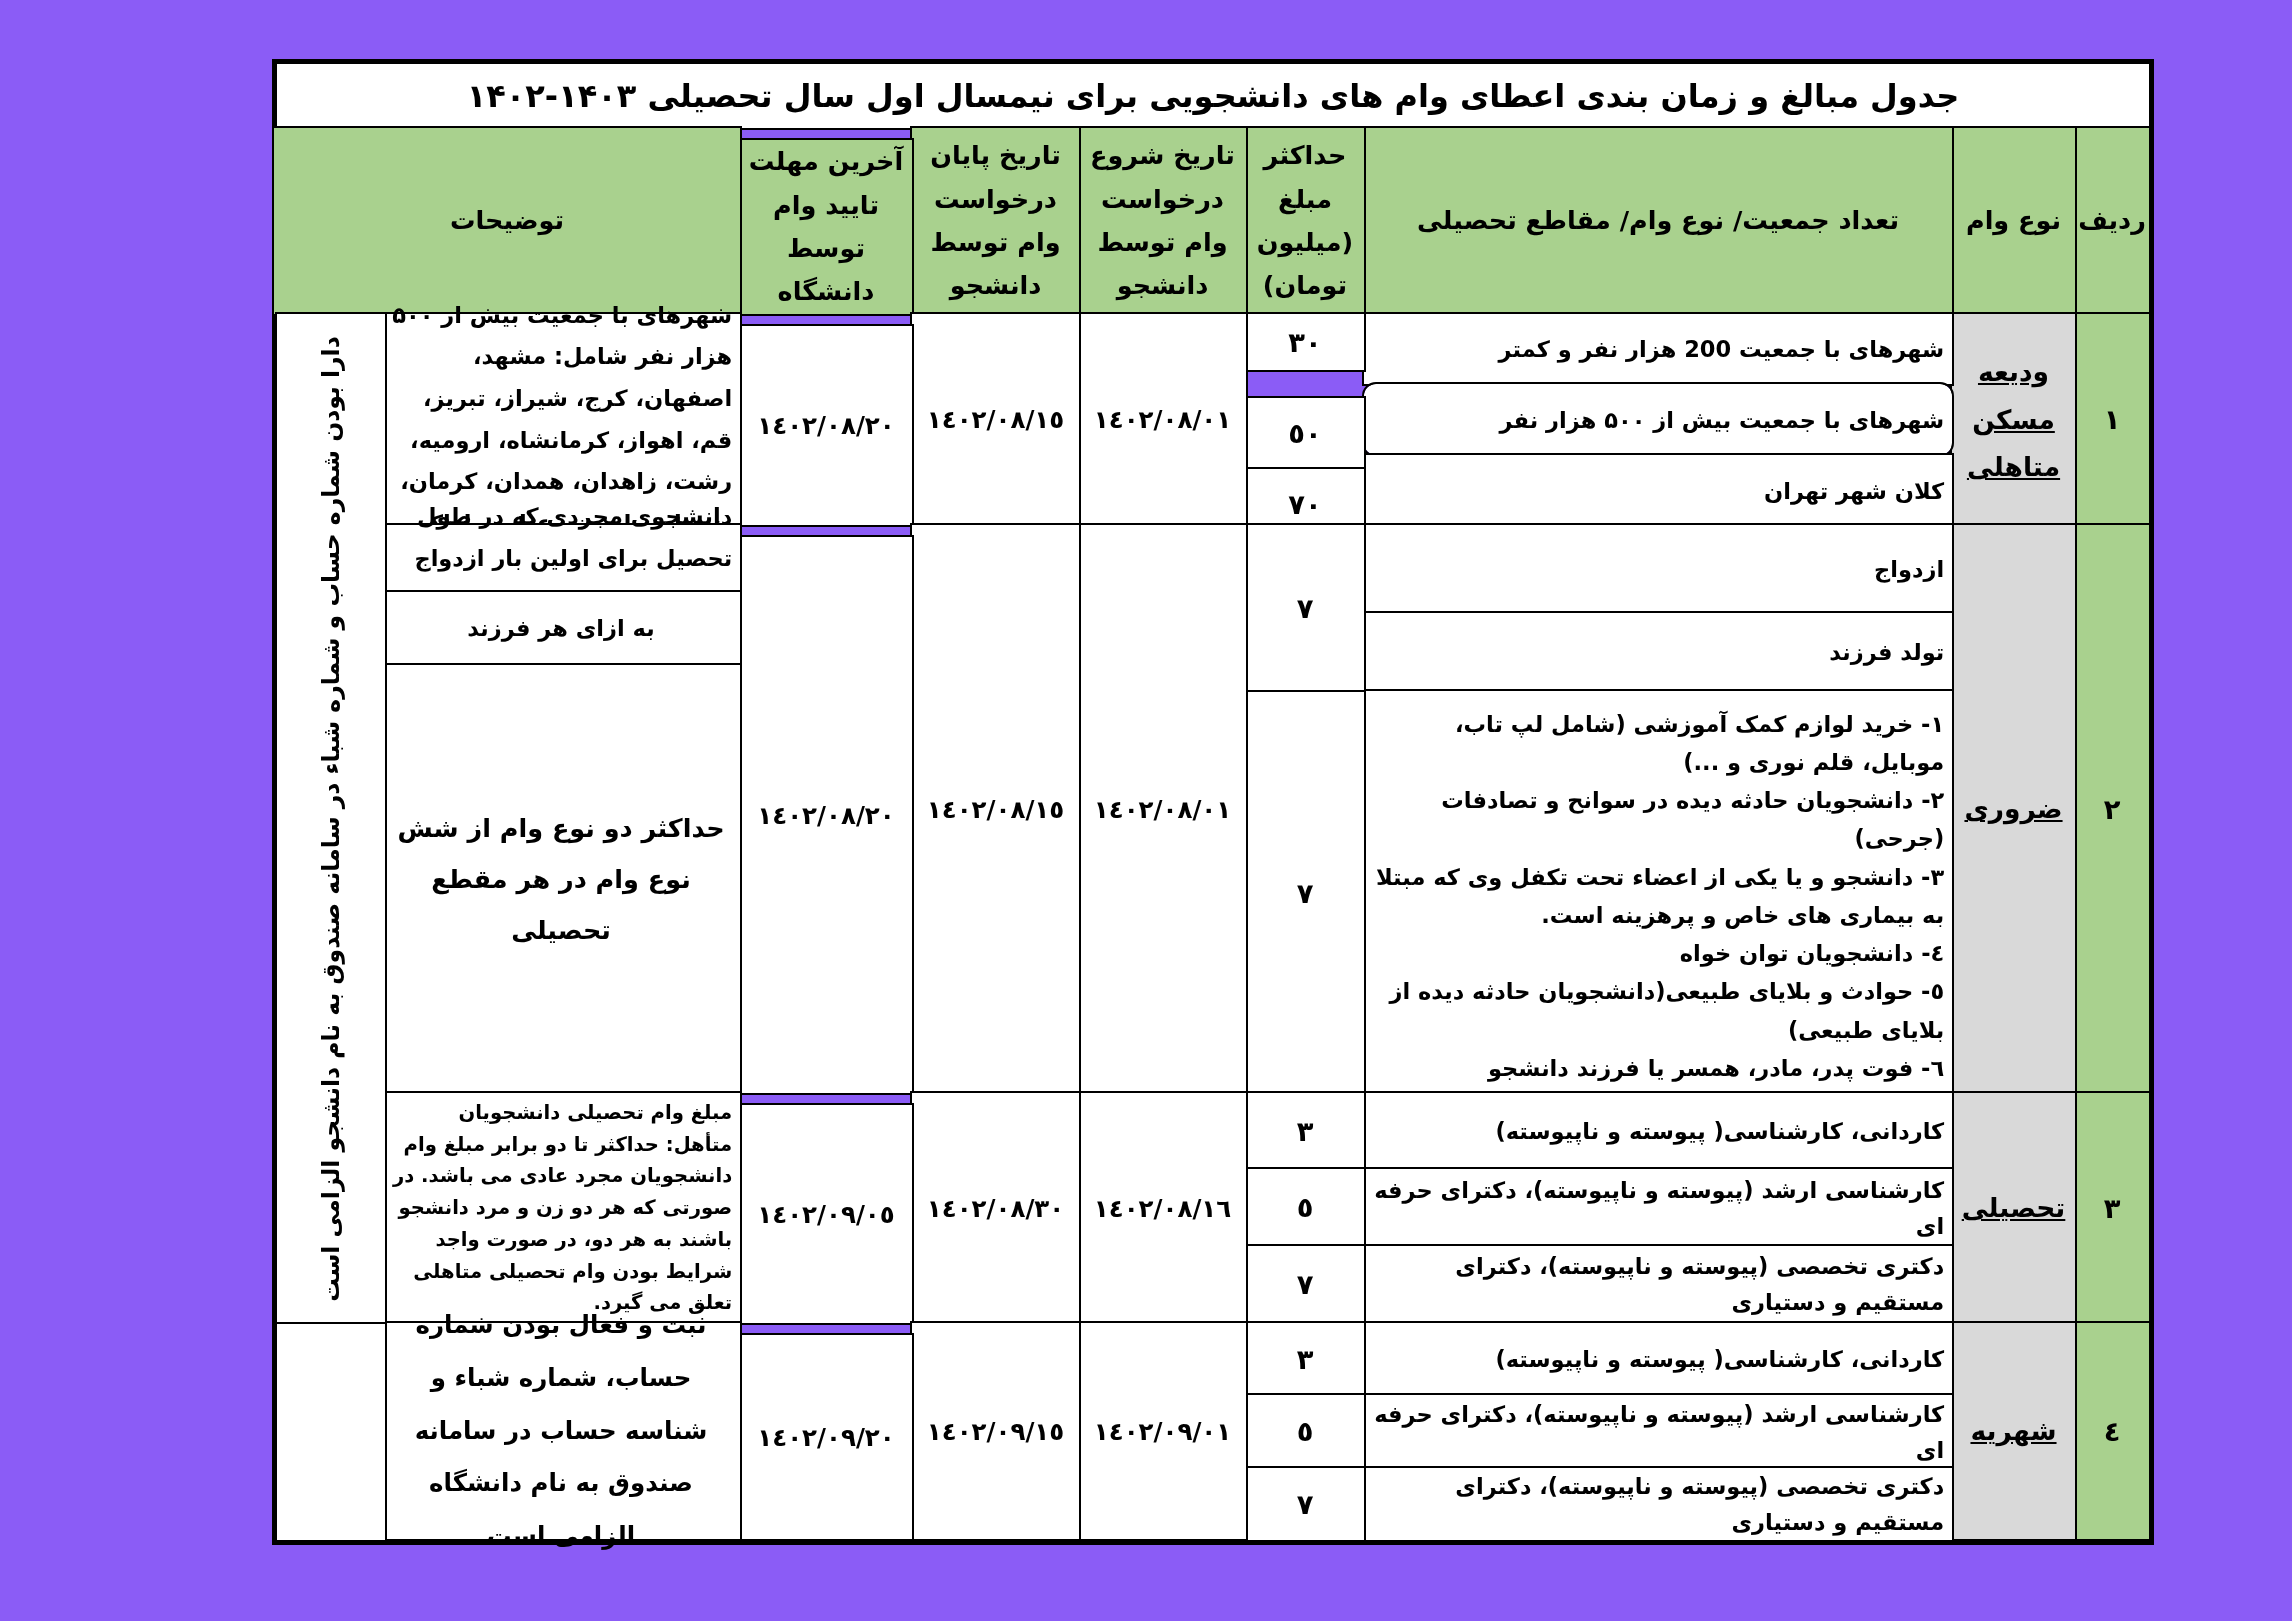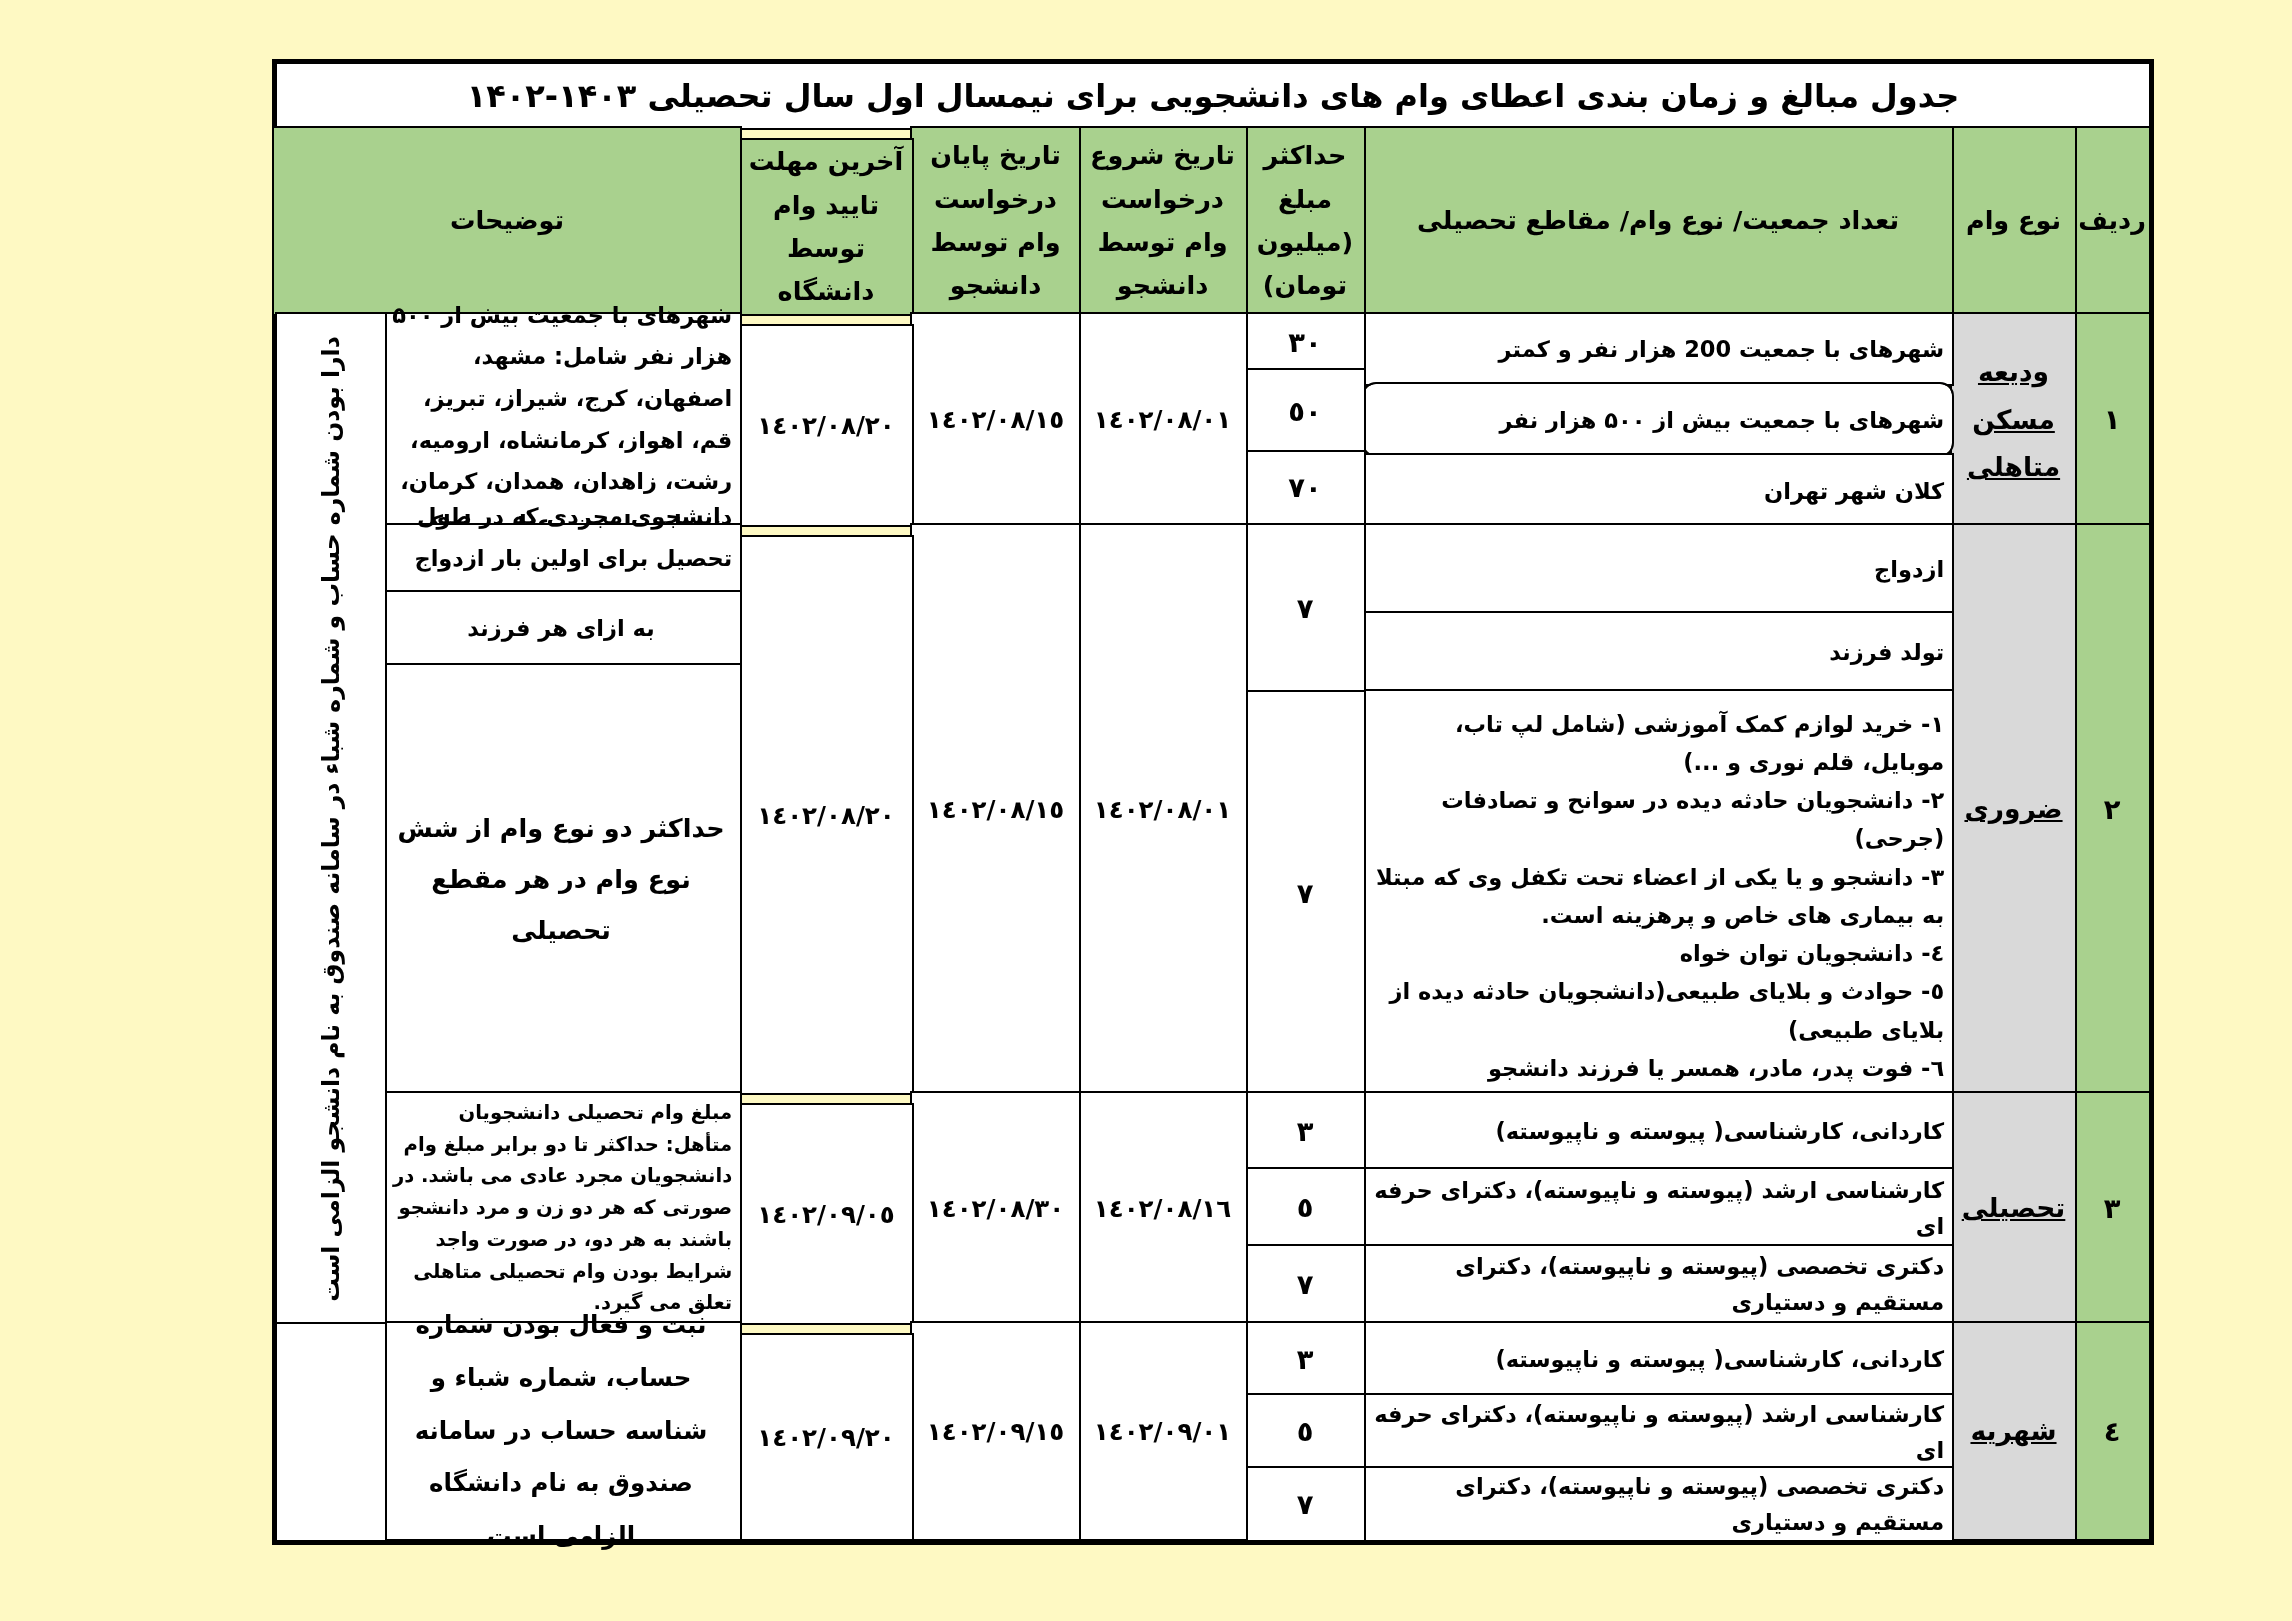--- a/index.html
+++ b/index.html
@@ -1,16 +1,16 @@
 <!DOCTYPE html>
 <html lang="fa"><head>
 <meta charset="utf-8">
 <style>
   html,body{margin:0;padding:0;background:#fff;}
-  .page{position:relative;width:2293px;height:1621px;background:#fef9c3;
+  .page{position:relative;width:2293px;height:1621px;background:#8b5cf6;
         font-family:"DejaVu Sans",sans-serif;font-weight:bold;color:#000;overflow:hidden;}
   .table{position:absolute;left:272px;top:59px;width:1872px;border:5.9px solid #000;direction:rtl;}
   .row{display:flex;}
   .col{display:flex;flex-direction:column;flex-shrink:0;}
   .cell{outline:2px solid #000;box-sizing:border-box;display:flex;align-items:center;
         justify-content:center;text-align:center;padding:3.9px;flex-shrink:0;position:relative;background:#fff;}
   .green{background:#a9d18e;}
   .gray{background:#d9d9d9;text-decoration:underline;}
   
   .c-radif{width:74px;}  .c-type{width:123px;}  .c-cat{width:588px;}
@@ -56,21 +56,21 @@
         <div class="row" style="height:211px;">
           <div class="cell green c-radif num">۱</div>
           <div class="cell gray c-type typecell">ودیعه مسکن متاهلی</div>
           <div class="col c-cat">
             <div class="cell catcell" style="height:70px;">شهرهای با جمعیت 200 هزار نفر و کمتر</div>
             <div class="cell catcell" style="height:71px;border-radius:12px;">شهرهای با جمعیت بیش از ۵۰۰ هزار نفر</div>
             <div class="cell catcell" style="height:71px;">کلان شهر تهران</div>
           </div>
           <div class="col c-amt">
             <div class="cell num" style="height:56px;">۳۰</div>
-            <div class="cell num" style="height:82px;">٥۰</div>
+            <div class="cell num" style="height:71px;margin-top:28px;">٥۰</div>
             <div class="cell num" style="height:71px;">۷۰</div>
           </div>
           <div class="cell c-date datecell">۱٤۰۲/۰۸/۰۱</div>
           <div class="cell c-date datecell">۱٤۰۲/۰۸/۱٥</div>
           <div class="cell c-dl datecell">۱٤۰۲/۰۸/۲۰</div>
           <div class="cell c-desc note-right">شهرهای با جمعیت بیش از ۵۰۰ هزار نفر شامل: مشهد، اصفهان، کرج، شیراز، تبریز، قم، اهواز، کرمانشاه، ارومیه، رشت، زاهدان، همدان، کرمان، یزد، اردبیل، بندرعباس، اراک</div>
         </div>
 
         <div class="row" style="height:568px;">
           <div class="cell green c-radif num">۲</div>

